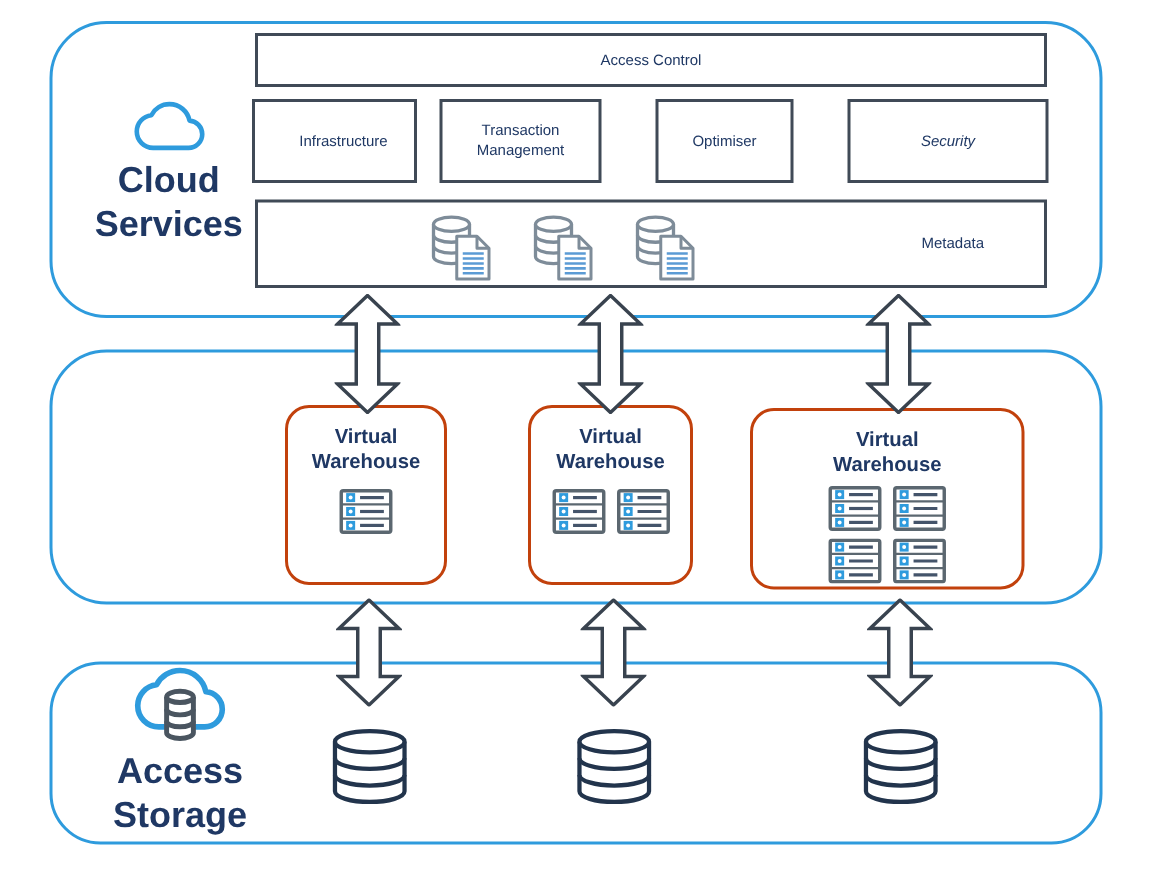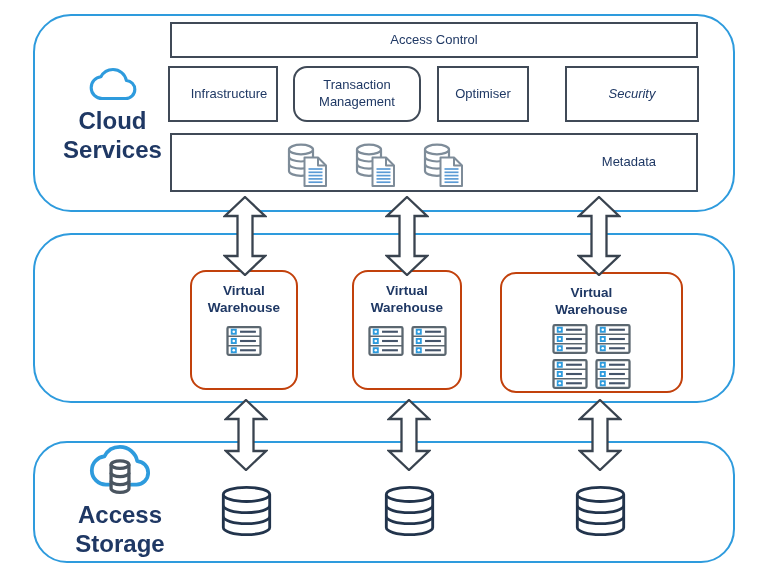--- a/index.html
+++ b/index.html
@@ -27,26 +27,26 @@
   #lbl-storage{left:50px;top:444px;width:140px;}
 
   .ic{display:block;line-height:0;}
   .ic svg{display:block;width:100%;height:100%;}
   .ic-cloud{width:48px;height:36px;}
   .ic-server-lg{width:44px;height:38px;}
   .ic-clouddb{width:62px;height:52px;}
 
   .box{
     position:absolute;z-index:2;background:#ffffff;border:2px solid #404A57;
-    color:#1F3864;font-size:13px;display:flex;align-items:center;
+    color:#1F3864;font-size:10px;display:flex;align-items:center;
     justify-content:center;text-align:center;box-sizing:border-box;line-height:1.3;
   }
   #box-access{left:170px;top:22px;width:528px;height:36px;}
   #box-infra{left:168px;top:66px;width:110px;height:56px;padding-left:12px;}
-  #box-tm{left:293px;top:66px;width:128px;height:56px;padding:0 10px;border-radius:14px;}
+  #box-tm{left:293px;top:66px;width:108px;height:56px;padding:0 10px;}
   #box-opt{left:437px;top:66px;width:92px;height:56px;}
   #box-sec{left:565px;top:66px;width:134px;height:56px;font-style:italic;}
   #box-meta{left:170px;top:133px;width:528px;height:59px;justify-content:flex-end;}
   #box-meta .meta-text{margin-right:40px;}
   .meta-icons{
     position:absolute;left:112px;top:5px;display:flex;gap:21px;align-items:center;
   }
   .ic-dbdoc{width:47px;height:48px;}
 
   .vw{

